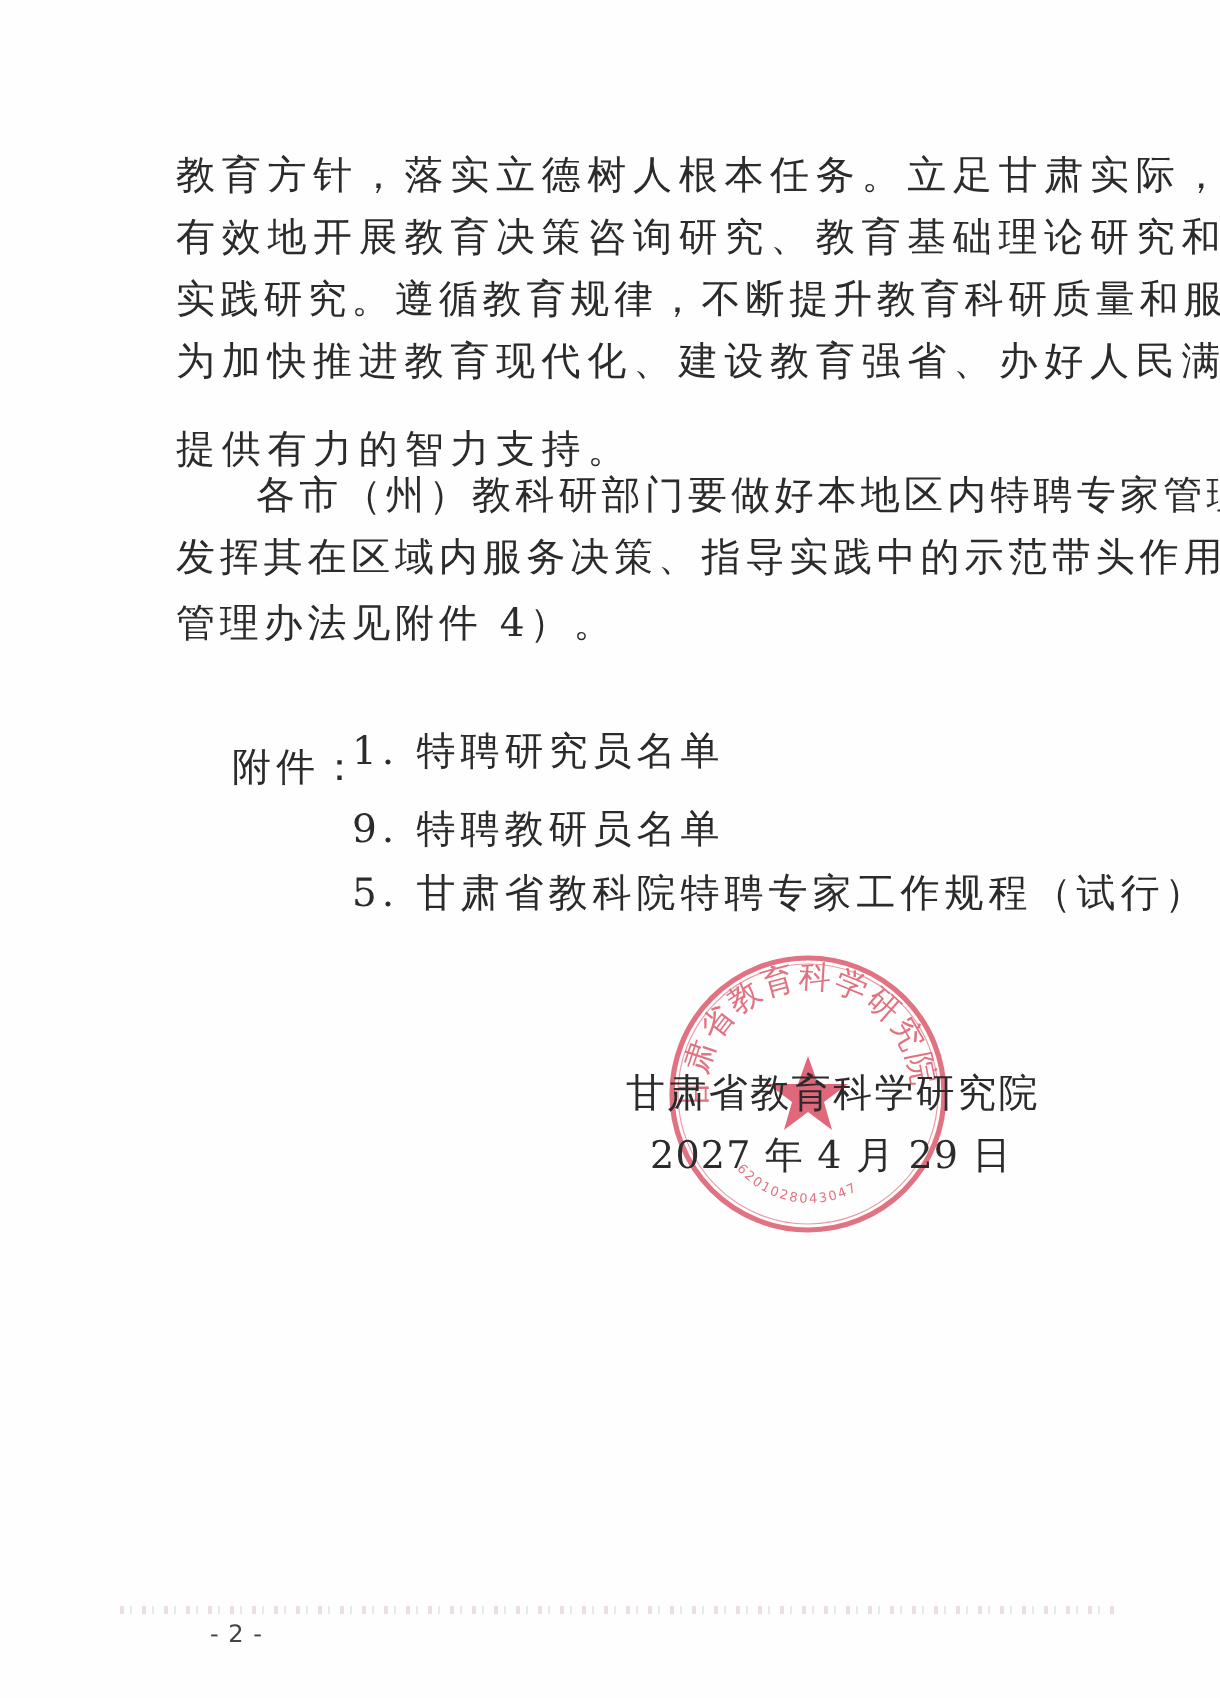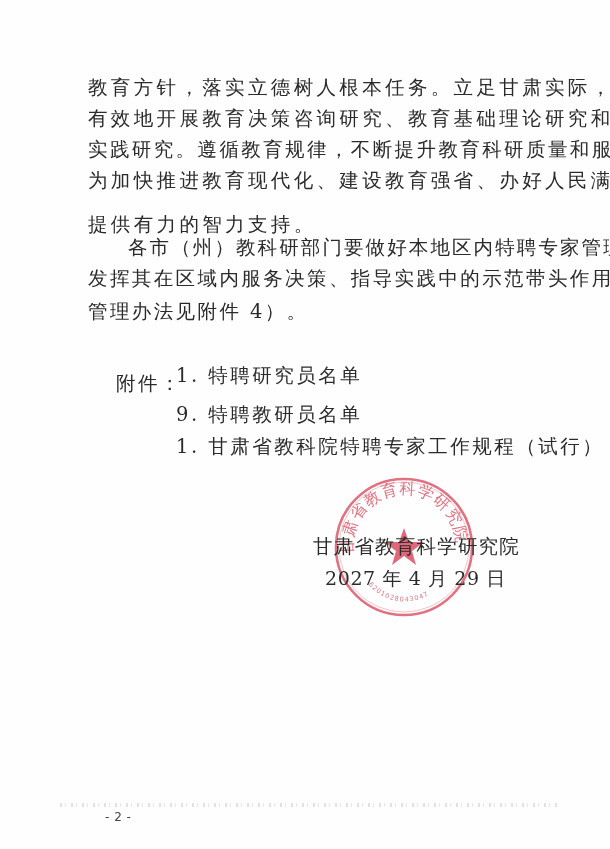--- a/index.html
+++ b/index.html
@@ -85,21 +85,21 @@
   <div>
     <div class="line" style="top:236px; left:128px; letter-spacing:2.1px;">各市（州）教科研部门要做好本地区内特聘专家管理工作，</div>
     <div class="line" style="top:267px; letter-spacing:2.4px;">发挥其在区域内服务决策、指导实践中的示范带头作用（具体</div>
     <div class="line" style="top:300px; letter-spacing:2.4px;">管理办法见附件 4）。</div>
   </div>
 
   <div>
     <div class="line attach-label" style="top:372px;">附件：</div>
     <div class="line attach-item" style="top:364px;">1. 特聘研究员名单</div>
     <div class="line attach-item" style="top:403px;">9. 特聘教研员名单</div>
-    <div class="line attach-item" style="top:435px;">1. 甘肃省教科院特聘专家工作规程（试行）</div>
+    <div class="line attach-item" style="top:435px;">5. 甘肃省教科院特聘专家工作规程（试行）</div>
   </div>
 
   <svg class="stamp" viewBox="0 0 142 142">
     <defs>
       <path id="arcTop" d="M 22 86 A 52 52 0 1 1 122 82"></path>
       <path id="arcBottom" d="M 32 104 A 48 48 0 0 0 112 104"></path>
     </defs>
     <circle cx="71" cy="71" r="68" fill="none" stroke="#dc5a6c" stroke-width="2.6"></circle>
     <circle cx="71" cy="71" r="65" fill="none" stroke="#e88a98" stroke-width="0.6"></circle>
     <text font-family="DejaVu Sans, sans-serif" font-size="16" fill="#dc5a6c" letter-spacing="1">

